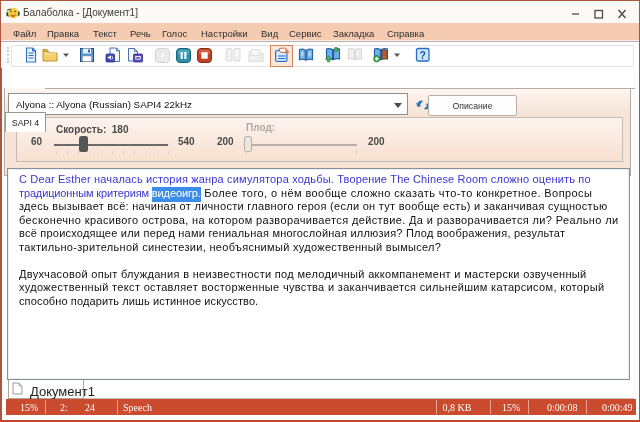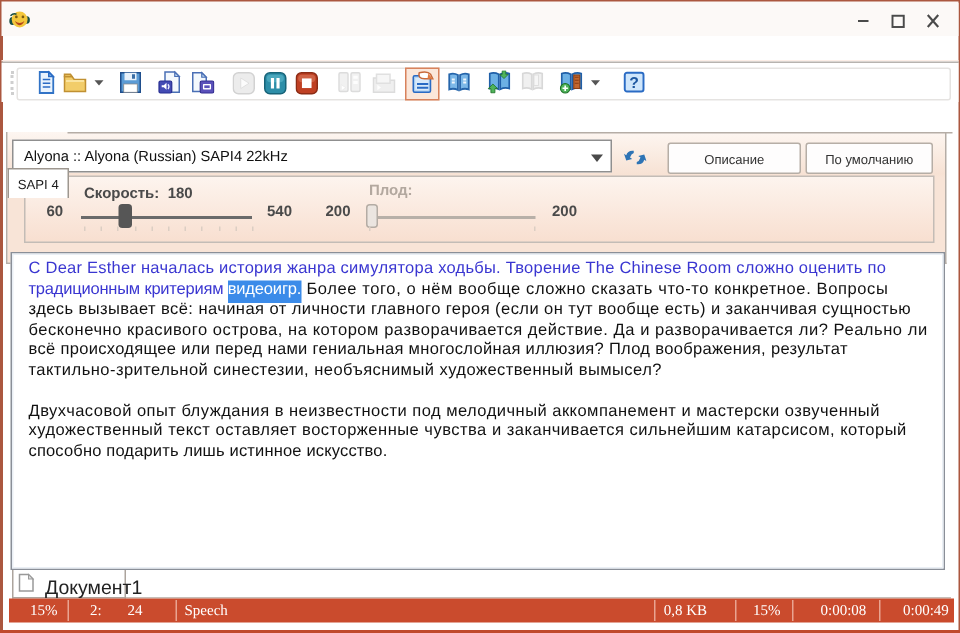--- a/index.html
+++ b/index.html
@@ -61,27 +61,40 @@
   <div class="abs" id="title">
     <svg class="abs" style="left:5px;top:5px" width="14" height="14" viewBox="0 0 14 14">
       <ellipse cx="2.3" cy="8" rx="2.1" ry="2.6" fill="#174d44"></ellipse>
       <ellipse cx="11.9" cy="7.4" rx="2" ry="2.5" fill="#174d44"></ellipse>
       <circle cx="7.1" cy="7" r="5.3" fill="#f4c73c"></circle>
       <circle cx="4.9" cy="5.3" r="0.9" fill="#7a5a10"></circle>
       <circle cx="9.3" cy="5.3" r="0.9" fill="#7a5a10"></circle>
       <path d="M3.9 8 Q7.1 13.8 10.3 8 Q7.1 10.8 3.9 8Z" fill="#b5441a"></path>
       <path d="M1 4.5 Q3 2.5 5 3.5" stroke="#174d44" stroke-width="1" fill="none"></path>
     </svg>
+    <span class="abs txt">Балаболка - [Документ1]</span>
     <svg class="abs" style="left:566px;top:0" width="66" height="24" viewBox="0 0 66 24">
       <line x1="5" y1="13" x2="12" y2="13" stroke="#4a4a4a" stroke-width="1.3"></line>
       <rect x="28" y="9.5" width="7.5" height="7.5" fill="none" stroke="#4a4a4a" stroke-width="1.3"></rect>
       <path d="M51.5 9 L58.5 17 M58.5 9 L51.5 17" stroke="#4a4a4a" stroke-width="1.4"></path>
     </svg>
   </div>
 
+  <div class="abs" id="menu">
+    <span style="left:12px">Файл</span>
+    <span style="left:46px">Правка</span>
+    <span style="left:92px">Текст</span>
+    <span style="left:129px">Речь</span>
+    <span style="left:161px">Голос</span>
+    <span style="left:200px">Настройки</span>
+    <span style="left:260px">Вид</span>
+    <span style="left:288px">Сервис</span>
+    <span style="left:332px">Закладка</span>
+    <span style="left:386px">Справка</span>
+  </div>
 
   <div class="abs" id="mline1"></div>
   <div class="abs" id="mline2"></div>
   <div class="abs" id="tbar">
     <div class="abs" id="tbarbox"></div>
     <div class="abs grip"></div>
     <svg class="ic" style="left:22px" viewBox="0 0 16 16">
         <path d="M3.5 1h6l3 3v11h-9z" fill="#e9f3fd" stroke="#3173c6" stroke-width="1.2"></path>
         <path d="M9.5 1l3 3h-3z" fill="#8fc0ee" stroke="#2a6bc4" stroke-width="1"></path>
         <path d="M5.5 6h5M5.5 8.5h5M5.5 11h5" stroke="#2a6bc4" stroke-width="1"></path>
@@ -188,22 +201,21 @@
 
   <div class="abs" id="page">
     <div class="abs" id="combo">
       <span class="ct">Alyona :: Alyona (Russian) SAPI4 22kHz</span>
       <span class="ca"></span>
     </div>
     <svg class="abs" style="left:411px;top:11px" width="15" height="12" viewBox="0 0 15 12">
       <path d="M6.5 1.5 Q2.5 1 1.5 4.5 L0 3.5 L1.5 8 L5.5 7 L4 6 Q4.8 3.5 6.5 3z" fill="#2e74b5"></path>
       <path d="M8.5 10.5 Q12.5 11 13.5 7.5 L15 8.5 L13.5 4 L9.5 5 L11 6 Q10.2 8.5 8.5 9z" fill="#2e74b5"></path>
     </svg>
-    <div class="btn" style="left:440px;width:89px">Описание</div>
-    <div class="btn" style="left:532px;width:85px">По умолчанию</div>
+    <div class="btn" style="left:423px;width:89px">Описание</div>
 
     <div class="abs" id="gbox">
       <span class="abs" style="left:39px;top:6px">Скорость:&nbsp; <b>180</b></span>
       <span class="abs" style="left:14px;top:18px">60</span>
       <div class="abs strack" style="left:37px;width:114px"></div>
       <div class="abs sthumb" style="left:62px"></div>
       <span class="abs" style="left:161px;top:18px">540</span>
       <span class="abs" style="left:200px;top:18px">200</span>
       <span class="abs" style="left:229px;top:4px;color:#b3a89f">Плод:</span>
       <div class="abs strack" style="left:228px;width:112px;background:#b8b0a8;height:1.5px;top:26px"></div>

